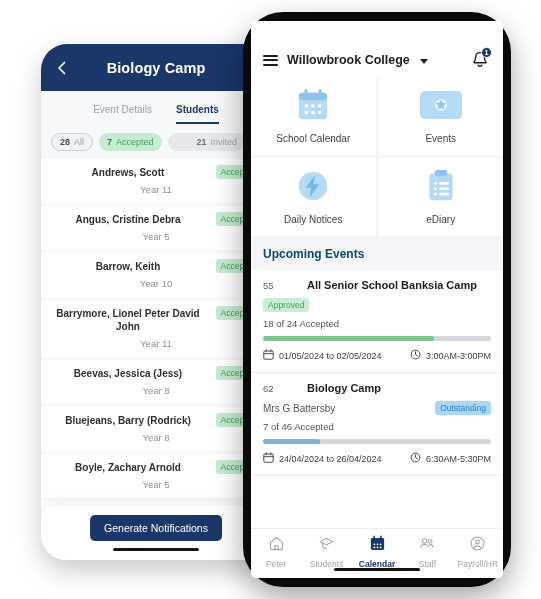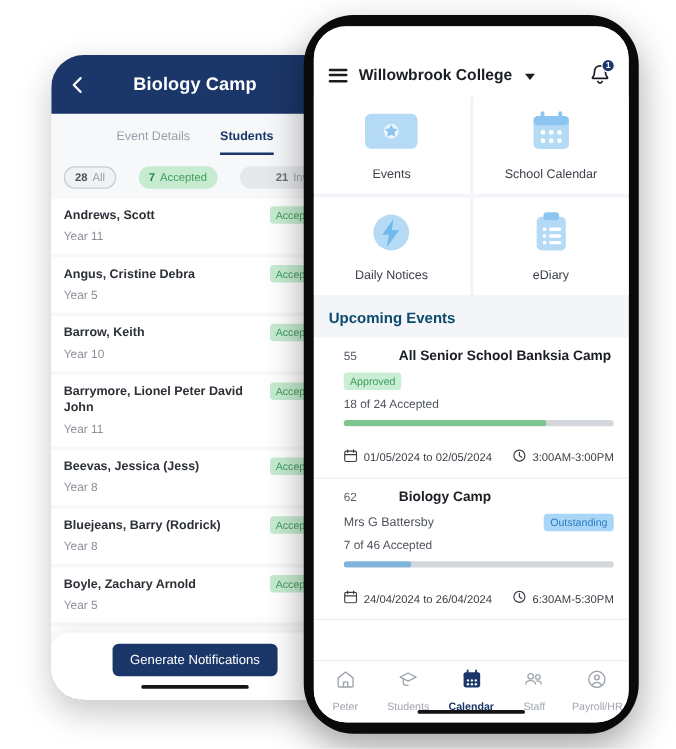--- a/index.html
+++ b/index.html
@@ -36,38 +36,38 @@
     background: #f7f8fa; height: 33px;
     display: flex; align-items: flex-end; justify-content: center; gap: 24px;
   }
   .l-tab {
     font-size: 10px; color: #9aa0ab; padding-bottom: 7px;
     border-bottom: 2px solid transparent;
   }
   .l-tab.active { color: #1b3668; font-weight: bold; border-bottom-color: #1b3668; }
 
   .l-chips {
-    display: flex; gap: 18px; padding: 9px 8px 8px 10px;
+    display: flex; gap: 6px; padding: 9px 8px 8px 10px;
     background: #f7f8fa; white-space: nowrap;
   }
   .chip {
     display: inline-flex; align-items: center; gap: 4px;
     border-radius: 11px; padding: 3px 8px; font-size: 9px; flex: 0 0 auto;
   }
   .chip .num { font-weight: bold; }
   .chip-all { background: #f1f2f4; border: 1px solid #c9ccd2; color: #9aa0ab; }
   .chip-all .num { color: #4a4f57; }
   .chip-acc { background: #c5ecd0; color: #3f9b5c; }
   .chip-acc .num { color: #2f7d47; }
   .chip-inv { background: #e6e7ea; color: #9aa0ab; }
   .chip-inv .num { color: #6b7078; margin-left: 21px; }
   .chip-dec { background: #f9c9c6; color: #d9534f; }
   .chip-dec .num { color: #c4453f; }
 
-  .l-list { background: #f7f8fa; }
+  .l-list { background: #f7f8fa; text-align: center; }
   .l-row {
     background: #fff; margin: 0 0 3px 0; padding: 7px 10px 8px 10px;
     position: relative;
   }
   .l-row .name {
     font-size: 10px; font-weight: bold; color: #2b2f36;
     padding-right: 56px; line-height: 1.3;
   }
   .l-row .year { font-size: 9.5px; color: #8b9098; margin-top: 5px; }
   .l-status {
@@ -100,21 +100,21 @@
   #phone-right {
     position: absolute; left: 243px; top: 12px;
     width: 268px; height: 575px;
     border-radius: 40px;
     background: #0a0a0a;
     padding: 9px 8px 9px 8px;
     box-shadow: 0 12px 30px rgba(0,0,0,0.35);
   }
   #r-screen {
     width: 100%; height: 100%;
-    border-radius: 26px; background: #f3f5f8; overflow: hidden;
+    border-radius: 5px; background: #f3f5f8; overflow: hidden;
     position: relative; display: flex; flex-direction: column;
   }
   .r-statusbar { height: 22px; background: #fff; }
   .r-appbar {
     height: 34px; background: #fff; display: flex; align-items: center;
     padding: 0 12px; gap: 9px; position: relative;
   }
   .hamburger { display: flex; flex-direction: column; gap: 2.5px; width: 15px; }
   .hamburger span { display: block; height: 2px; background: #1a1d22; border-radius: 1px; }
   .r-school { font-size: 12.5px; font-weight: bold; color: #1a1d22; }
@@ -141,35 +141,35 @@
     display: flex; flex-direction: column; align-items: center;
     justify-content: center; gap: 7px;
   }
   .tile .label { font-size: 10px; color: #3a3f47; }
 
   .r-section-title {
     background: #f3f5f8; padding: 11px 12px 9px 12px;
     font-size: 12px; font-weight: bold; color: #0c4a6e;
   }
   .r-events { background: #fff; flex: 1; overflow: hidden; }
-  .ev-card { padding: 9px 12px 10px 24px; border-bottom: 1px solid #eceef1; }
+  .ev-card { padding: 9px 12px 10px 12px; border-bottom: 1px solid #eceef1; }
   .ev-top { display: flex; align-items: baseline; }
   .ev-id { font-size: 9.5px; color: #5b6069; width: 44px; flex: 0 0 44px; }
   .ev-name { font-size: 11px; font-weight: bold; color: #1a1d22; }
   .ev-mid { display: flex; align-items: center; margin-top: 7px; }
   .ev-teacher { font-size: 10px; color: #4f545c; flex: 1; }
   .ev-badge { font-size: 8.5px; border-radius: 3px; padding: 2px 5px; }
   .bg-approved { background: #c9eed4; color: #3f9b5c; }
   .bg-outstanding { background: #a9d6f7; color: #2d7fc4; }
   .ev-accepted { font-size: 9.5px; color: #4f545c; margin-top: 6px; }
   .ev-bar { height: 5px; border-radius: 3px; background: #d3d6da; margin-top: 7px; overflow: hidden; }
   .ev-bar > i { display: block; height: 100%; border-radius: 3px; }
   .ev-fill-green { background: #7ec48e; }
   .ev-fill-blue { background: #7fb4dd; }
-  .ev-bot { display: flex; margin-top: 18px; }
+  .ev-bot { display: flex; margin-top: 8px; }
   .ev-dates, .ev-times { display: flex; align-items: center; gap: 5px; font-size: 9px; color: #3a3f47; }
   .ev-dates { flex: 1; }
 
   .r-tabbar {
     background: #fff; height: 50px; display: flex; align-items: flex-start;
     padding-top: 6px; border-top: 1px solid #eceef1;
   }
   .r-tabitem {
     flex: 1; display: flex; flex-direction: column; align-items: center; gap: 3px;
   }
@@ -288,46 +288,46 @@
             <path d="M10 2.6c-2.5 0-4.3 1.9-4.3 4.3 0 3.1-.9 4.3-1.6 5-.3.3-.1.8.3.8h11.2c.4 0 .6-.5.3-.8-.7-.7-1.6-1.9-1.6-5 0-2.4-1.8-4.3-4.3-4.3z" fill="none" stroke="#1a1d22" stroke-width="1.4"></path>
             <path d="M8.3 15.2a1.8 1.8 0 0 0 3.4 0" fill="none" stroke="#1a1d22" stroke-width="1.4" stroke-linecap="round"></path>
           </svg>
           <span class="bell-badge">1</span>
         </span>
       </div>
 
       <div class="r-tiles">
         <div class="tile">
           <span>
-            <svg viewBox="0 0 46 34" width="46" height="34" aria-hidden="true">
-              <path d="M4 4h38a0 0 0 0 1 0 0v7a6 6 0 0 0 0 12v7H4v-7a6 6 0 0 0 0-12V4z" fill="#b4daf5" rx="4"></path>
-              <rect x="2" y="3" width="42" height="28" rx="5" fill="#b4daf5"></rect>
-              <circle cx="23" cy="17" r="6" fill="#e9f4fd"></circle>
-              <path d="M23 11.5l1.6 3.3 3.6.5-2.6 2.5.6 3.6-3.2-1.7-3.2 1.7.6-3.6-2.6-2.5 3.6-.5z" fill="#8cc6f0"></path>
-            </svg>
-          </span>
-          <span class="label">Events</span>
-        </div>
-
-        <div class="tile">
-          <span>
             <svg viewBox="0 0 38 36" width="38" height="34" aria-hidden="true">
               <rect x="4" y="5" width="30" height="28" rx="4" fill="#b4daf5"></rect>
               <rect x="4" y="5" width="30" height="8" rx="4" fill="#8cc6f0"></rect>
               <rect x="10" y="1" width="3.2" height="7" rx="1.6" fill="#8cc6f0"></rect>
               <rect x="25" y="1" width="3.2" height="7" rx="1.6" fill="#8cc6f0"></rect>
               <circle cx="12" cy="19" r="2" fill="#ffffff"></circle>
               <circle cx="19" cy="19" r="2" fill="#ffffff"></circle>
               <circle cx="26" cy="19" r="2" fill="#ffffff"></circle>
               <circle cx="12" cy="26" r="2" fill="#ffffff"></circle>
               <circle cx="19" cy="26" r="2" fill="#ffffff"></circle>
               <circle cx="26" cy="26" r="2" fill="#ffffff"></circle>
             </svg>
           </span>
           <span class="label">School Calendar</span>
+        </div>
+
+        <div class="tile">
+          <span>
+            <svg viewBox="0 0 46 34" width="46" height="34" aria-hidden="true">
+              <path d="M4 4h38a0 0 0 0 1 0 0v7a6 6 0 0 0 0 12v7H4v-7a6 6 0 0 0 0-12V4z" fill="#b4daf5" rx="4"></path>
+              <rect x="2" y="3" width="42" height="28" rx="5" fill="#b4daf5"></rect>
+              <circle cx="23" cy="17" r="6" fill="#e9f4fd"></circle>
+              <path d="M23 11.5l1.6 3.3 3.6.5-2.6 2.5.6 3.6-3.2-1.7-3.2 1.7.6-3.6-2.6-2.5 3.6-.5z" fill="#8cc6f0"></path>
+            </svg>
+          </span>
+          <span class="label">Events</span>
         </div>
 
         <div class="tile">
           <span>
             <svg viewBox="0 0 38 38" width="36" height="34" aria-hidden="true">
               <circle cx="19" cy="19" r="16" fill="#b4daf5"></circle>
               <path d="M21 7 L11 21 h6 l-2 11 L26 17 h-6.5 z" fill="#6fb9ec"></path>
             </svg>
           </span>
           <span class="label">Daily Notices</span>

